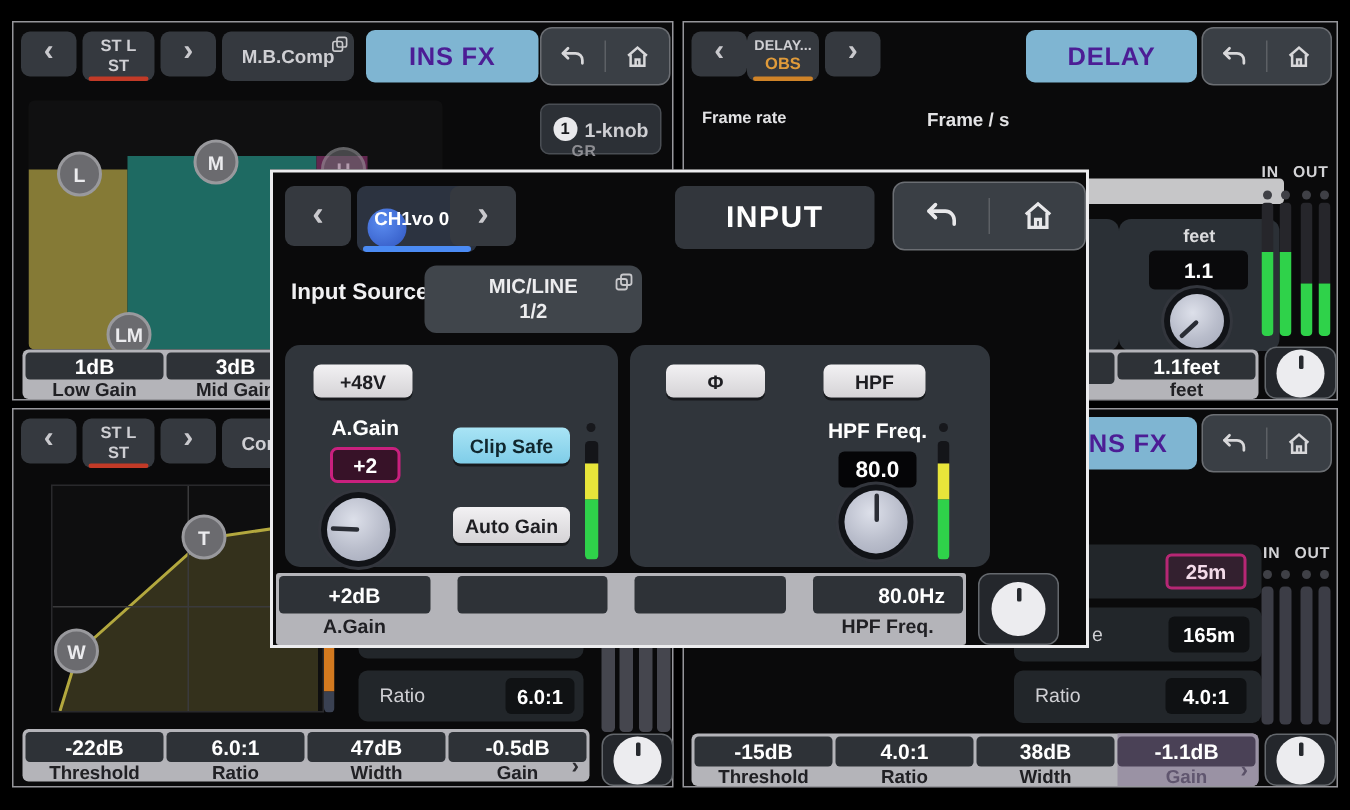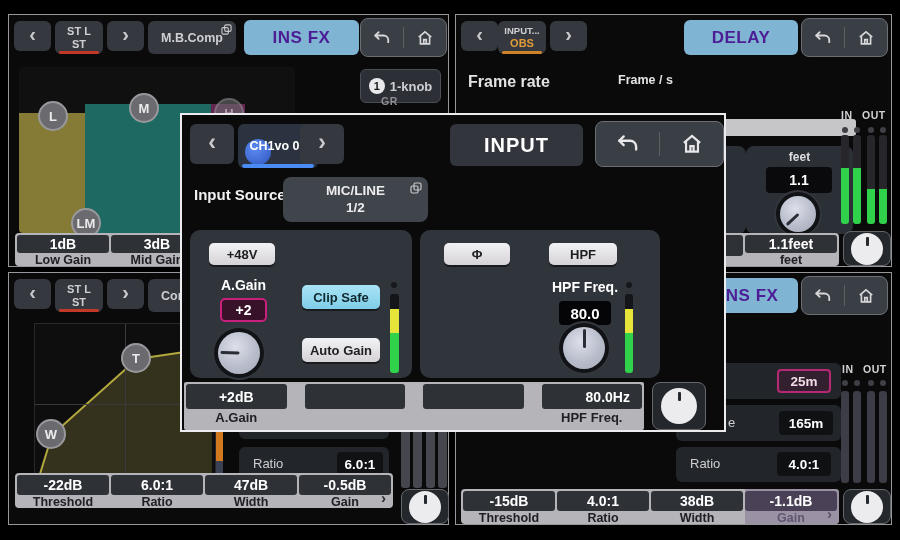--- a/index.html
+++ b/index.html
@@ -149,21 +149,21 @@
     <div class="knobbtn" style="left:392px;top:216px;width:48px;height:35px;">
         <div class="clock"></div>
       </div>
   </div>
 
   <div class="panel" style="left:455px;top:14px;width:437px;height:253px;">
     <div class="btn arrow" style="left:5px;top:6px;width:37px;height:30px;">
         <span>‹</span>
       </div>
     <div class="btn chbtn" style="left:42px;top:6px;width:48px;height:33px;">
-      <span style="font-size:9.5px;">INPUT...</span>
+      <span style="font-size:9.5px;">DELAY...</span>
       <span style="color:#e09b3a;font-size:11px;">OBS</span>
       <div class="ul" style="background:#cf8328;"></div>
     </div>
     <div class="btn arrow" style="left:94px;top:6px;width:37px;height:30px;">
         <span>›</span>
       </div>
     <div class="tab" style="left:228px;top:5px;width:114px;height:35px;">
         <span>DELAY</span>
       </div>
     <div class="navbox" style="left:345px;top:3px;width:87px;height:39px;">
@@ -176,21 +176,21 @@
       <div class="navdiv"></div>
       <span>
           <svg width="20" height="20" viewBox="0 0 24 24" fill="none" stroke="#d8d8da" stroke-width="2">
             <path d="M4.5 11 L12 4.5 L19.5 11"></path>
             <path d="M6.5 10 V19 H17.5 V10"></path>
             <path d="M10.5 19 V14 H13.5 V19"></path>
           </svg>
         </span>
     </div>
 
-    <span class="abs" style="left:12px;top:58px;font-size:16px;font-weight:bold;color:#e3e3e5;">Frame rate</span>
+    <span class="abs" style="left:12px;top:58px;font-size:11px;font-weight:bold;color:#e3e3e5;">Frame rate</span>
     <span class="abs" style="left:162px;top:58px;font-size:12.5px;font-weight:bold;color:#e3e3e5;">Frame / s</span>
 
     <span class="lbl-io" style="left:385px;top:94px;">IN</span>
     <span class="lbl-io" style="left:406px;top:94px;">OUT</span>
 
     <div class="abs" style="left:250px;top:104px;width:150px;height:17px;background:#c6c6c8;border-radius:3px;"></div>
     <div class="abs" style="left:205px;top:131px;width:85px;height:88px;background:#2b3036;border-radius:8px;"></div>
 
     <div class="abs" style="left:290px;top:131px;width:107px;height:88px;background:#2b3036;border-radius:8px;">
       <span class="abs" style="left:0;right:0;top:4px;text-align:center;font-size:12px;font-weight:bold;color:#dcdcde;">feet</span>
@@ -287,21 +287,21 @@
       <span class="rowlbl" style="left:14px;top:9px;">Ratio</span>
       <div class="vbox" style="left:98px;top:5px;width:46px;height:24px;font-size:13.5px;background:#101214;">
           <span>6.0:1</span>
         </div>
     </div>
     <div class="vbar" style="left:392px;top:153px;width:9px;height:62px;background:#45464e;"></div>
     <div class="vbar" style="left:404px;top:153px;width:9px;height:62px;background:#45464e;"></div>
     <div class="vbar" style="left:417px;top:153px;width:9px;height:62px;background:#45464e;"></div>
     <div class="vbar" style="left:429px;top:153px;width:9px;height:62px;background:#45464e;"></div>
 
-    <div class="strip" style="left:6px;top:200px;width:378px;height:35px;">
+    <div class="strip" style="left:6px;top:213px;width:378px;height:35px;">
       <div class="cellcol">
         <div class="cellval">-22dB</div>
         <div class="celllab">Threshold</div>
       </div>
       <div class="cellcol">
         <div class="cellval">6.0:1</div>
         <div class="celllab">Ratio</div>
       </div>
       <div class="cellcol">
         <div class="cellval">47dB</div>

